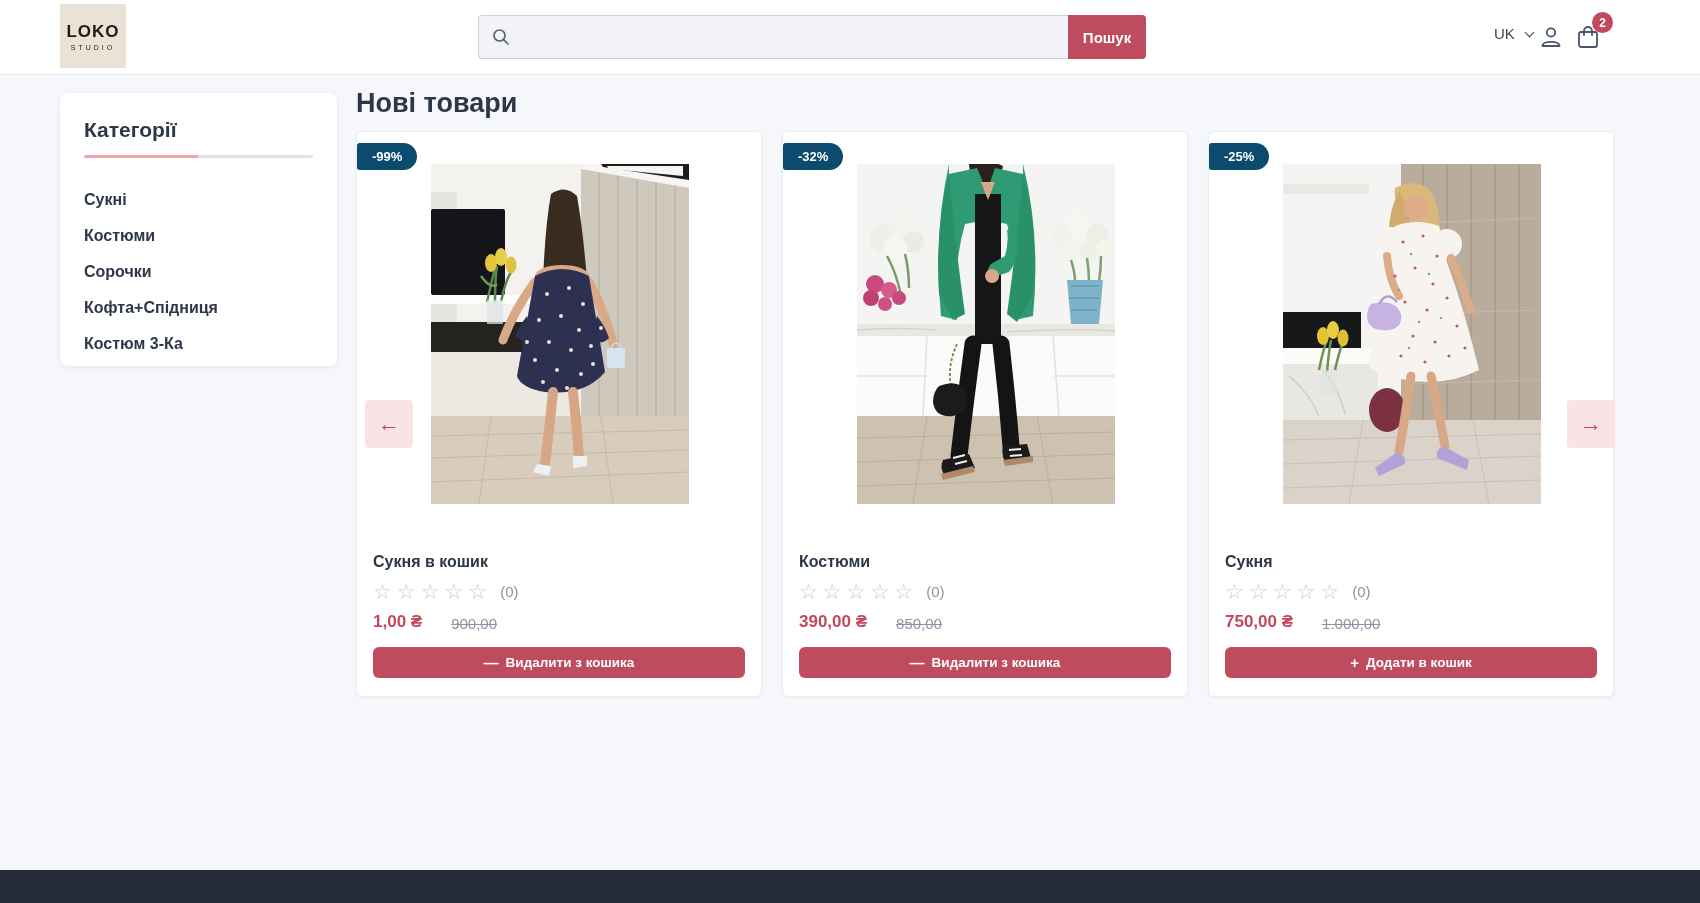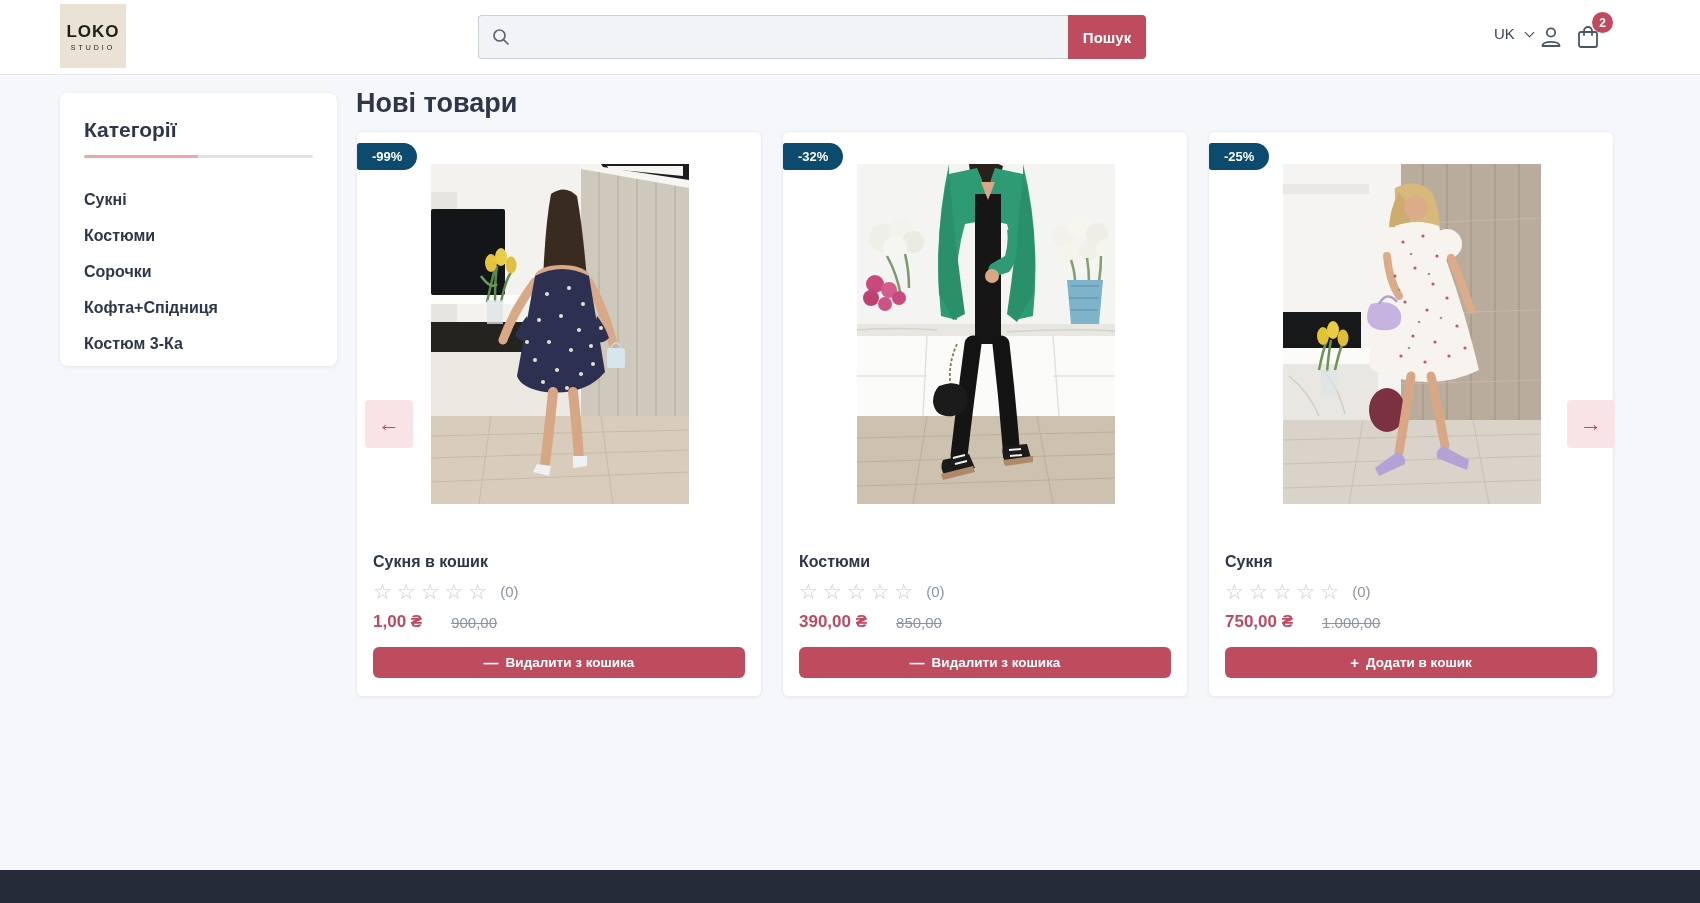--- a/index.html
+++ b/index.html
@@ -94,21 +94,21 @@
     position:absolute; top:32px; left:74px; width:258px; height:340px;
     overflow:hidden; cursor:pointer;
   }
   .p-title {
     position:absolute; top:421px; left:16px; right:16px;
     font-size:16px; font-weight:bold; color:#2d3748; cursor:pointer;
   }
   .stars-row { position:absolute; top:449px; left:16px; display:flex; align-items:center; }
   .stars { font-size:21px; letter-spacing:5px; color:#c3cad6; line-height:1; }
   .rating-count { font-size:15px; color:#8a94a2; margin-left:8px; }
-  .price-row { position:absolute; top:480px; left:16px; display:flex; align-items:center; }
+  .price-row { position:absolute; top:480px; left:16px; display:flex; align-items:flex-end; }
   .price { font-size:17px; font-weight:bold; color:#c2485e; }
   .old-price { font-size:15px; color:#8a94a2; text-decoration:line-through; margin-left:29px; }
   .cart-btn {
     position:absolute; top:515px; left:16px; right:16px; height:31px;
     background:#bf4b5f; color:#fff; border:none; border-radius:6px;
     font-size:13.5px; font-weight:bold; font-family:inherit; cursor:pointer;
     display:flex; align-items:center; justify-content:center; gap:7px;
   }
   .cart-btn .b-ico { font-weight:bold; font-size:15px; }
   .nav-arrow {

